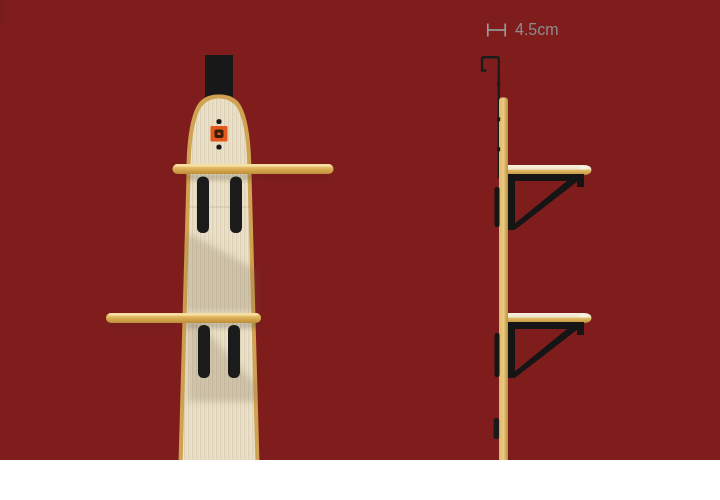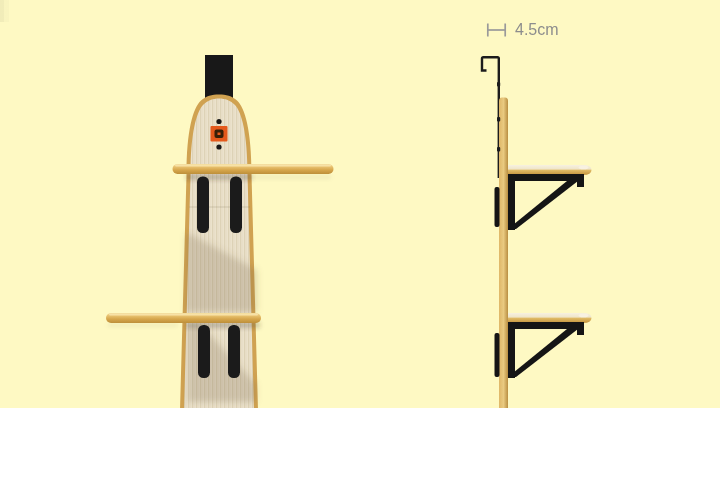--- a/index.html
+++ b/index.html
@@ -1,20 +1,20 @@
 <!DOCTYPE html>
 <html><head>
 <meta charset="utf-8">
 <style>
   html,body{margin:0;padding:0;}
   body{font-family:"Liberation Sans", sans-serif;}
   .canvas{
     position:relative;
-    width:720px;height:408px;
-    background:#fef9c3;
+    width:720px;height:460px;
+    background:#7f1d1d;
     overflow:hidden;
   }
   .edge-artifact{
     position:absolute;left:0;top:0;width:9px;height:22px;
     background:linear-gradient(90deg, rgba(0,0,0,0.05) 0 45%, rgba(0,0,0,0.02) 45% 100%);
   }
   .product-svg{position:absolute;left:0;top:0;}
   .dimension-label{
     position:absolute;left:486px;top:21px;
     display:flex;align-items:center;gap:8px;

